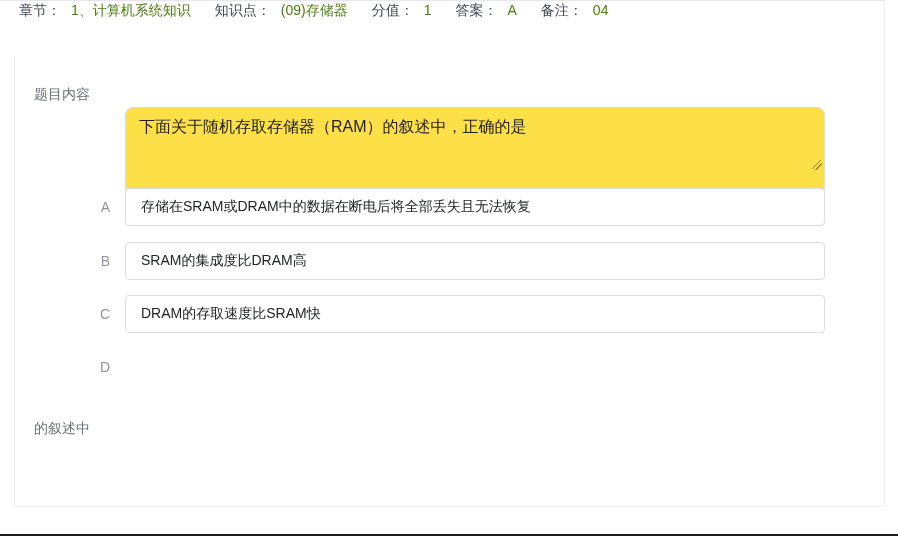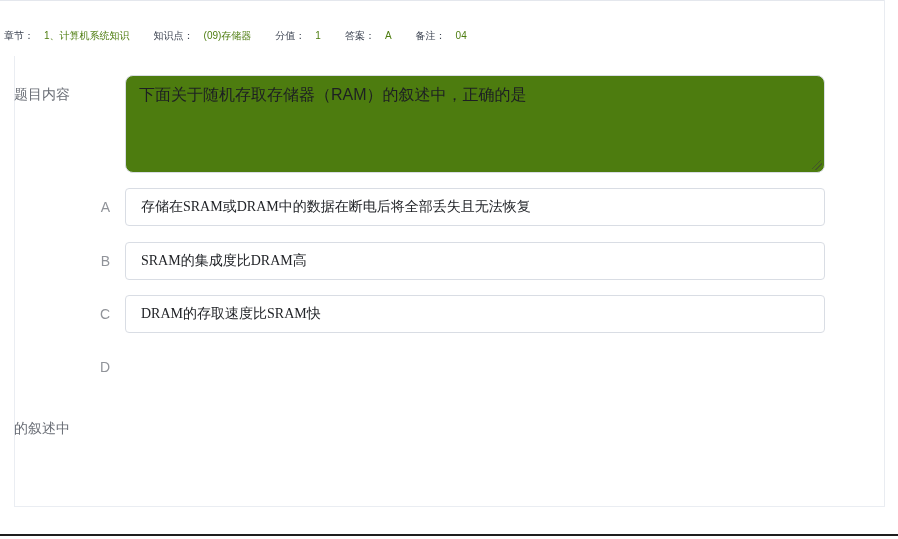--- a/index.html
+++ b/index.html
@@ -12,79 +12,80 @@
     position: relative;
     width: 898px; height: 539px;
     background: #ffffff;
     overflow: hidden;
   }
 
   
   .topbar {
     position: absolute; left: 0; top: 0;
     width: 885px; height: 55px;
-    display: flex; align-items: flex-end;
-    padding: 0 0 9px 4px;
+    display: flex; 
+    padding: 0 0 9px 19px;
     gap: 24px;
-    font-size: 10px; line-height: 20px;
+    font-size: 14px; line-height: 20px;
     white-space: nowrap;
   }
   .meta-item { display: flex; gap: 10px; }
   .meta-label { color: #3d4452; }
   .meta-value { color: #4d7c0f; }
 
   
   .hline-topbar { position: absolute; left: 0; top: 55; width: 885px; height: 1px; background: #e4e7ed; }
   .vline-right  { position: absolute; left: 884px; top: 0; width: 1px; height: 507px; background: #e9ecf1; }
   .card-left-border   { position: absolute; left: 14px; top: 56px; width: 1px; height: 450px; background: #eaedf2; }
   .card-bottom-border { position: absolute; left: 14px; top: 506px; width: 871px; height: 1px; background: #eaedf2; }
   .bottom-dark-line   { position: absolute; left: 0; top: 534px; width: 898px; height: 2px; background: #1e1e1e; }
 
   
   .form-label {
     position: absolute; left: 14px; width: 96px;
-    text-align: left;
+    text-align: center;
     font-size: 14px; line-height: 20px;
     color: #6a6e76;
   }
   .opt-label {
     position: absolute; left: 14px; width: 96px; height: 38px;
     text-align: right; line-height: 38px;
     font-size: 14px; color: #909399;
   }
   .ta-wrap {
     position: absolute; left: 125px; width: 700px;
     background: #fff;
   }
   .ta-wrap textarea {
     width: 100%; height: 100%;
     border: 1px solid #d9dde4; border-radius: 8px;
     resize: none; outline: none;
-    background: #4d7c0f; color: #1d1f23;
+    background: #fde047; color: #1d1f23;
     font-family: "Liberation Sans", "DejaVu Sans", sans-serif;
     overflow: hidden;
+    margin-top: 32px;
   }
   .ta-question { top: 75px; height: 98px; }
   .ta-question textarea { padding: 7px 13px; font-size: 16px; line-height: 24px; }
   .ta-explain { top: 407px; height: 98px; }
   .ta-explain textarea { padding: 9px 14px; font-size: 15px; line-height: 22px; }
   .resize-grip {
     position: absolute; right: 3px; bottom: 3px;
     width: 10px; height: 10px;
     background: linear-gradient(135deg,
       transparent 0 6px, rgba(60,60,60,.55) 6px 7px,
       transparent 7px 9px, rgba(60,60,60,.55) 9px 10px,
       transparent 10px);
   }
   .opt-input {
     position: absolute; left: 125px; width: 700px; height: 38px;
     border: 1px solid #d9dde4; border-radius: 4px;
     padding: 0 15px; outline: none;
     font-size: 14px; color: #222428;
-    font-family: Liberation Serif, serif;
+    font-family: Liberation Sans, sans-serif;
     background: #fff;
   }
   .lbl-question { top: 84px; }
   .lbl-explain  { top: 418px; }
   .opt-a { top: 188px; } .opt-b { top: 242px; } .opt-c { top: 295px; } .opt-d { top: 348px; }
 </style>
 </head>
 <body>
 
 <div class="page">

